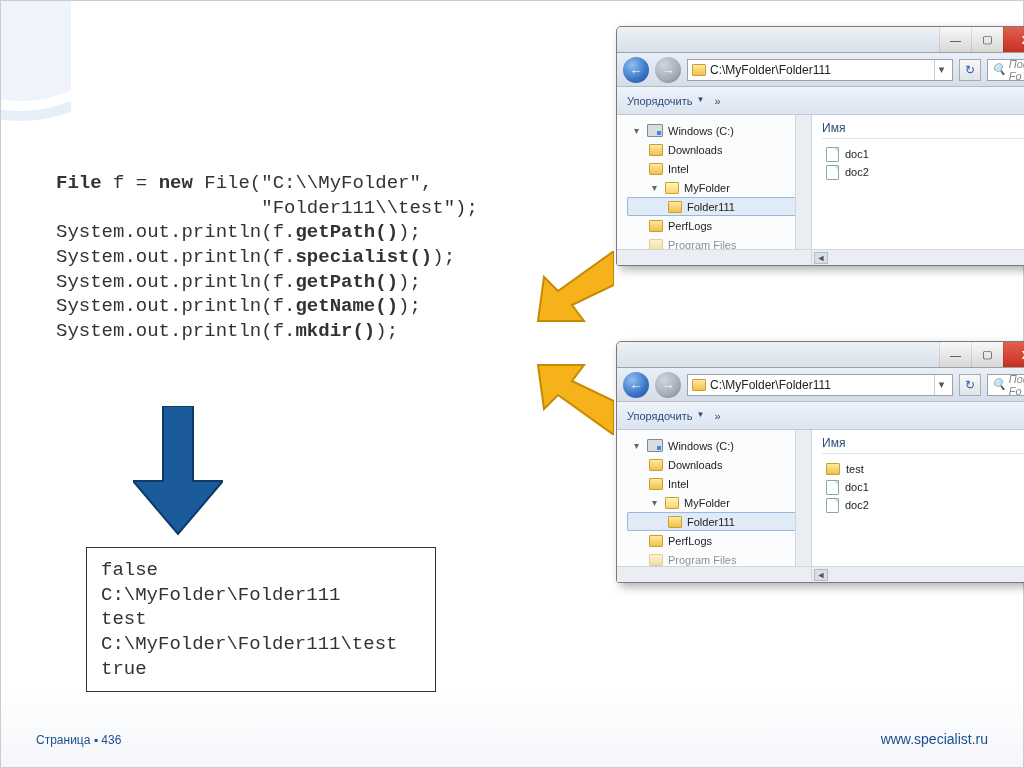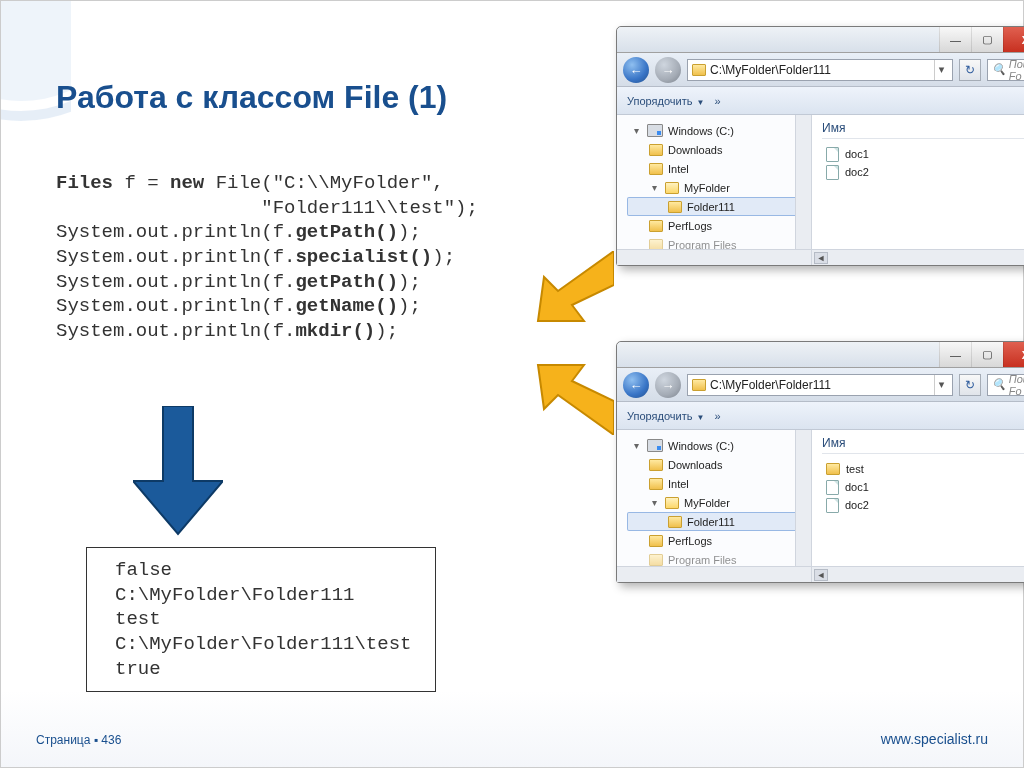--- a/index.html
+++ b/index.html
@@ -6,21 +6,21 @@
   body { margin: 0; font-family: Arial, sans-serif; width: 1024px; height: 768px; overflow: hidden; background: #fff; position: relative; }
   .slide { width: 1024px; height: 768px; position: relative; border: 1px solid #ccc; background: linear-gradient(to bottom, #fff 0%, #fff 90%, #f4f6fa 100%); }
   .corner-deco { position: absolute; top: 0; left: 0; width: 70px; height: 520px; overflow: hidden; opacity: 0.35; }
   .corner-deco svg { position: absolute; top: -120px; left: -90px; }
   .title { position: absolute; top: 78px; left: 55px; color: #194f8e; font-size: 32px; font-weight: bold; }
   .code-block { position: absolute; top: 170px; left: 55px; font-family: "Courier New", monospace; font-size: 19px; line-height: 1.3; color: #333; white-space: pre; }
   .code-block b { font-weight: bold; }
   .footer { position: absolute; bottom: 20px; left: 35px; font-size: 12px; color: #194f8e; }
   .footer .sq { color: #194f8e; }
   .url { position: absolute; bottom: 20px; right: 35px; font-size: 14px; color: #194f8e; font-weight: normal; }
-  .output-box { position: absolute; top: 546px; left: 85px; width: 350px; border: 1px solid #333; padding: 10px 28px; font-family: "Courier New", monospace; font-size: 19px; line-height: 1.3; color: #333; white-space: pre; background: #fff; }
+  .output-box { position: absolute; top: 546px; left: 85px; width: 350px; border: 1px solid #333; padding: 10px 14px; font-family: "Courier New", monospace; font-size: 19px; line-height: 1.3; color: #333; white-space: pre; background: #fff; }
 
   
   .arrow-down { position: absolute; top: 405px; left: 132px; }
   .arrow-left-1 { position: absolute; top: 250px; left: 535px; }
   .arrow-left-2 { position: absolute; top: 356px; left: 535px; }
 
   
   .explorer { position: absolute; width: 432px; background: #f4f6fa; border: 1px solid #7a7a7a; border-radius: 5px 5px 3px 3px; box-shadow: 4px 4px 10px rgba(0,0,0,0.3); font-size: 11px; }
   .explorer.one { top: 25px; left: 615px; height: 240px; }
   .explorer.two { top: 340px; left: 615px; height: 242px; }
@@ -35,21 +35,21 @@
   .navbtn.fwd { background: radial-gradient(circle at 35% 30%, #cfd6df, #a5acb6 60%, #7b828c); }
   .addrbar { flex:1; height:22px; background:#fff; border:1px solid #9aa2af; display:flex; align-items:center; padding:0 4px; gap:4px; }
   .folder-ico { width:14px; height:12px; background: linear-gradient(#ffe9a0,#f0c04c); border:1px solid #caa030; border-radius:1px; display:inline-block; }
   .folder-ico.open { background: linear-gradient(#fff2c0,#fcd76a); }
   .addrtext { font-size:12px; color:#222; flex:1; }
   .dd { width:14px; height:20px; display:flex; align-items:center; justify-content:center; color:#555; border-left:1px solid #ccc; }
   .smallbtn { width:22px; height:22px; background: linear-gradient(#f8f8f8,#e0e4ea); border:1px solid #a5acb6; display:flex; align-items:center; justify-content:center; color:#2c5a9c; font-size:12px; }
   .searchbox { width:54px; height:22px; background:#fff; border:1px solid #9aa2af; display:flex; align-items:center; padding:0 4px; color:#888; font-style:italic; gap:3px; overflow:hidden; }
 
   .e-toolbar { height:28px; background: linear-gradient(#eef3fb,#dbe4f0); border-bottom:1px solid #c1c9d5; display:flex; align-items:center; padding:0 10px; gap:10px; color:#2a4d7a; }
-  .e-toolbar .org { display:flex; align-items:flex-end; gap:4px; }
+  .e-toolbar .org { display:flex; align-items:flex-start; gap:4px; }
   .chev { font-size:8px; }
 
   .e-body { display:flex; height: calc(100% - 88px); }
   .tree { width:195px; border-right:1px solid #d0d5de; padding:6px 4px 4px 10px; background:#fbfcfe; overflow:hidden; position:relative; }
   .tree-row { display:flex; align-items:center; gap:5px; height:19px; padding-left:4px; color:#222; }
   .tree-row.ind1 { padding-left: 22px; }
   .tree-row.ind2 { padding-left: 40px; }
   .tree-row.sel { background: rgba(40,110,200,.12); border:1px solid rgba(40,110,200,.4); border-radius:2px; }
   .exp { width:11px; height:11px; display:inline-flex; align-items:center; justify-content:center; color:#666; font-size:10px; }
   .drive-ico { width:16px; height:13px; background:#d8dde4; border:1px solid #888; border-radius:1px; display:inline-block; position:relative; }
@@ -76,23 +76,22 @@
         </g>
       <g fill="#fff">
           <circle cx="110" cy="100" r="130"></circle>
         </g>
       <g fill="#cfe0f3">
           <circle cx="110" cy="100" r="120"></circle>
         </g>
     </svg>
   </div>
 
-  <div class="title">Работа с классом File (1)</div>
-
-  <div class="code-block"><b>Files</b><span> f = </span><b>new</b><span> File("C:\\MyFolder",</span>
+
+  <div class="code-block"><b>File</b><span> f = </span><b>new</b><span> File("C:\\MyFolder",</span>
 <span>                  "Folder111\\test");</span>
 <span>System.out.println(f.</span><b>getPath()</b><span>);</span>
 <span>System.out.println(f.</span><b>specialist()</b><span>);</span>
 <span>System.out.println(f.</span><b>getPath()</b><span>);</span>
 <span>System.out.println(f.</span><b>getName()</b><span>);</span>
 <span>System.out.println(f.</span><b>mkdir()</b><span>);</span></div>
 
   <div class="output-box">false
 C:\MyFolder\Folder111
 test

